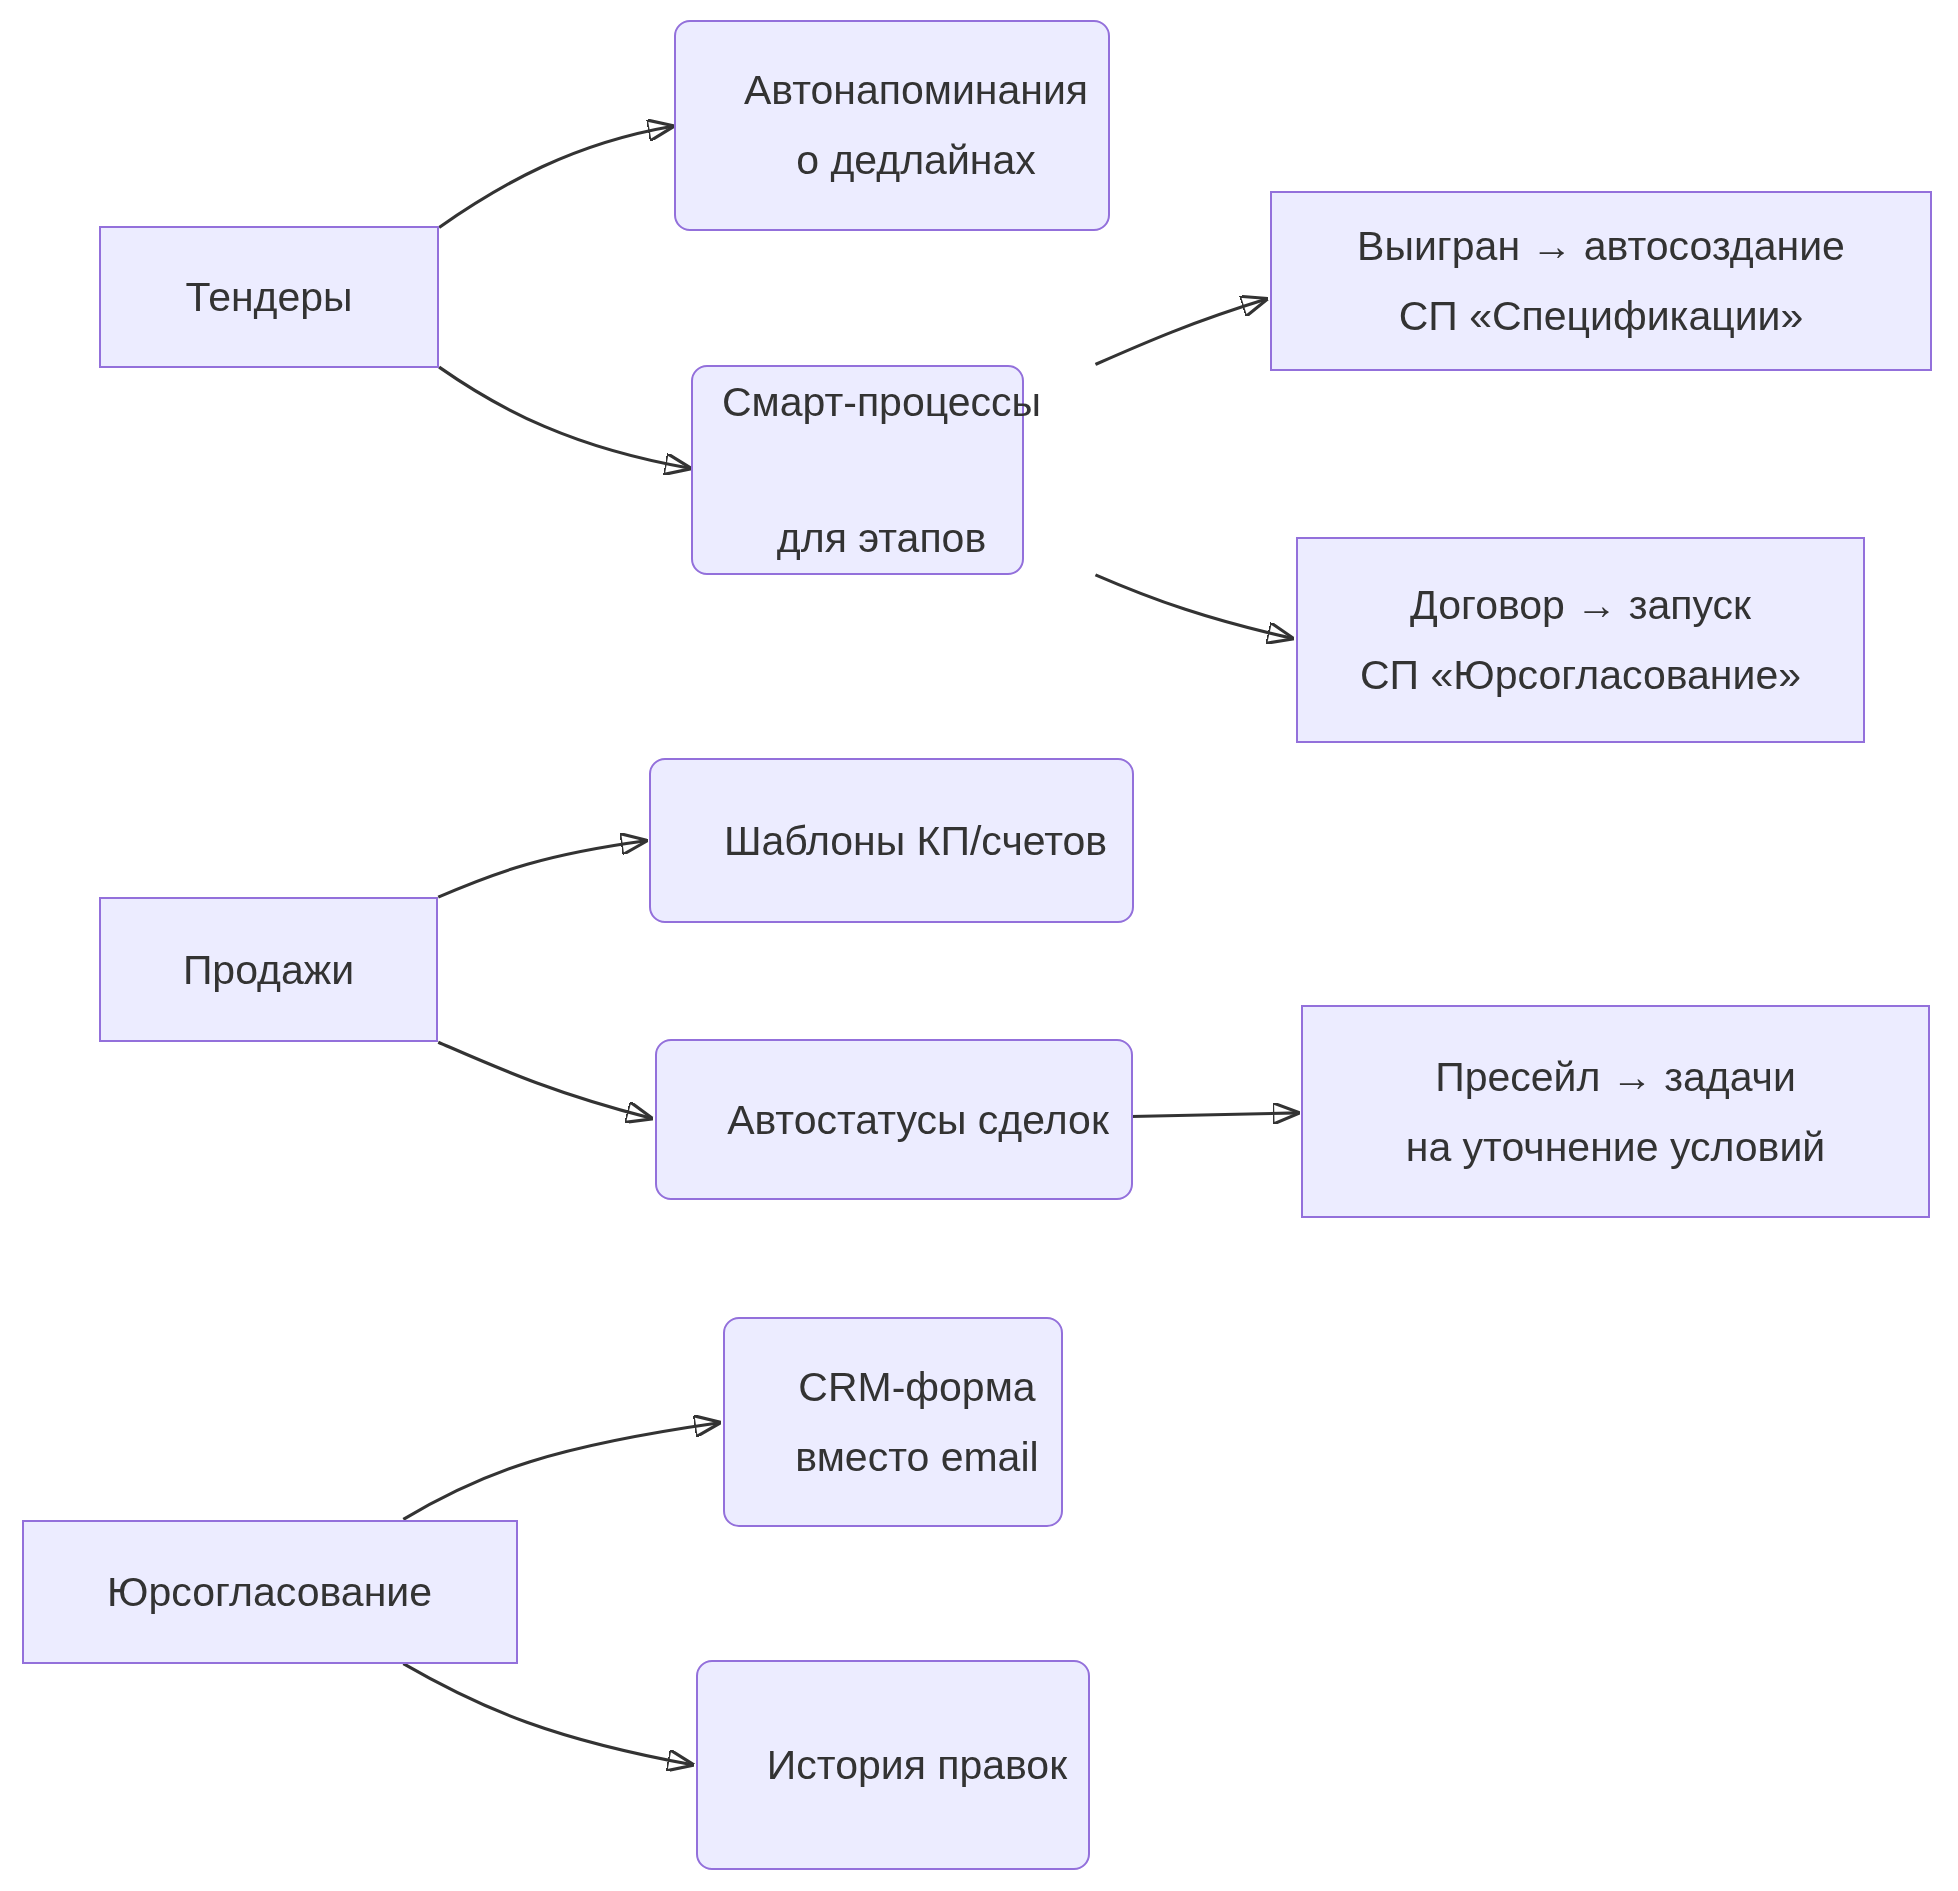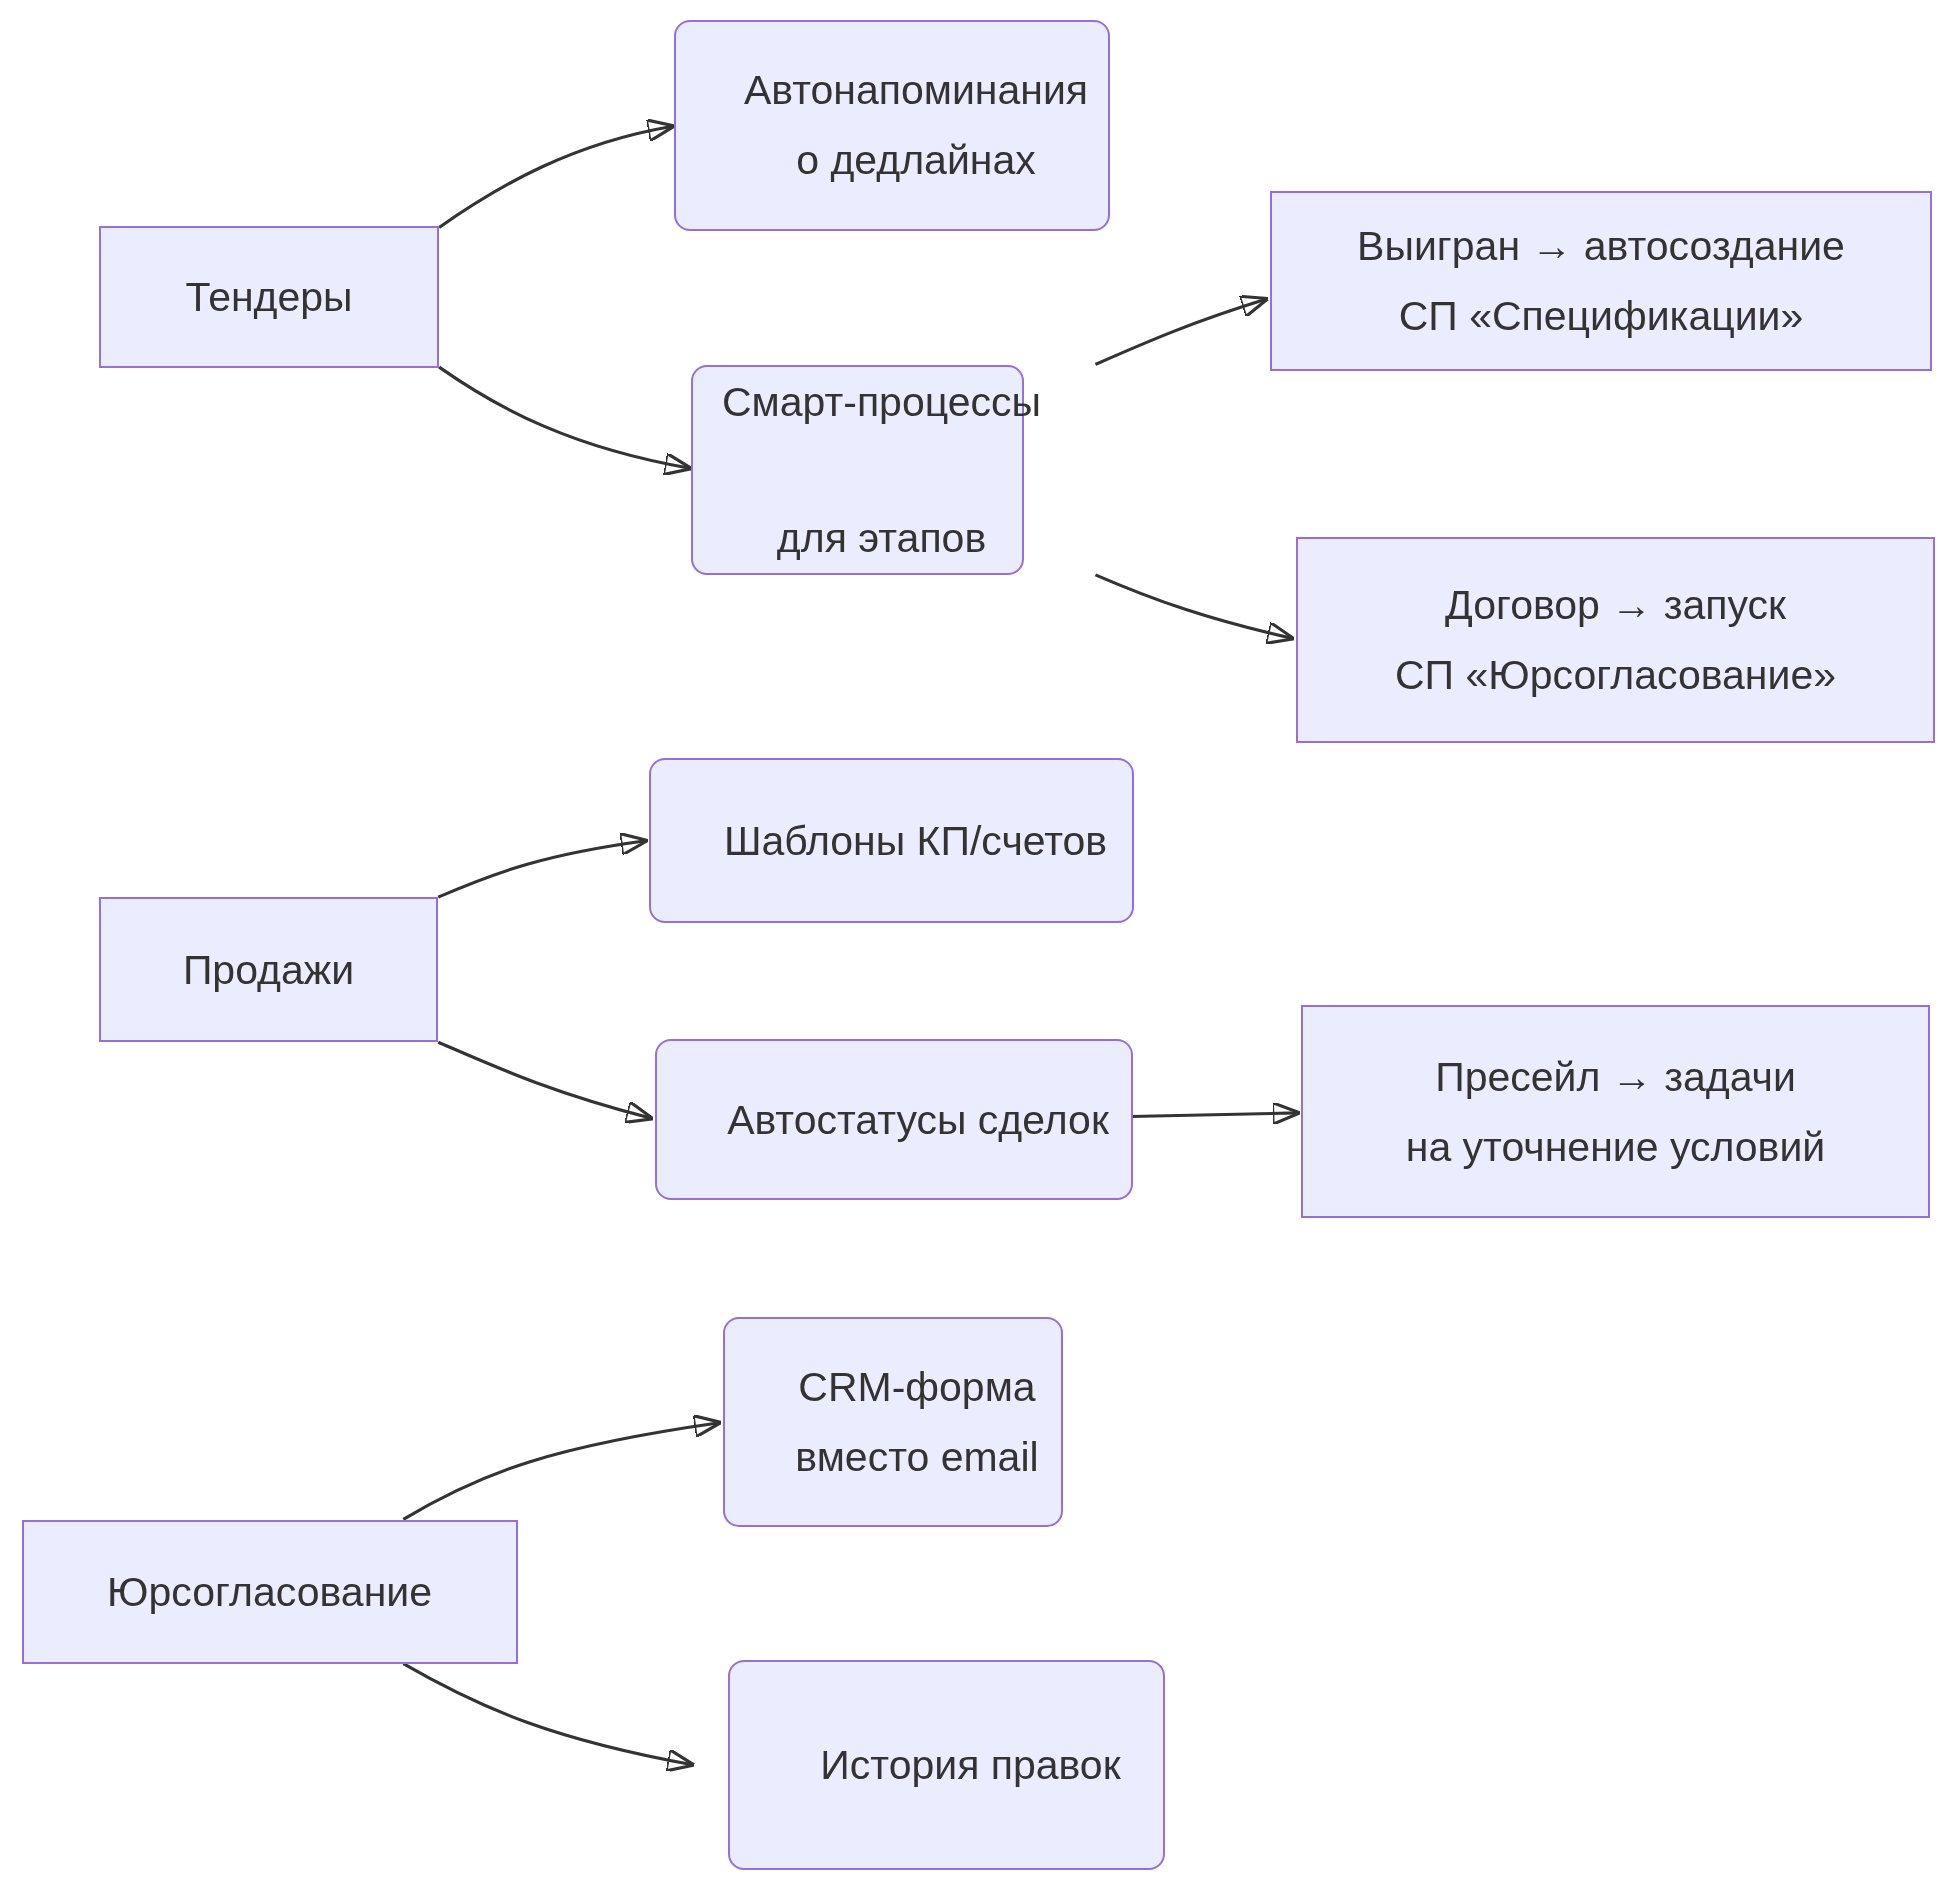--- a/index.html
+++ b/index.html
@@ -22,28 +22,28 @@
     color:var(--text,#333333);
     font-size:41px;line-height:70px;
   }
   .node.rounded{border-radius:16px;padding-left:48px;}
   .line{white-space:nowrap;}
   
   #n-tenders       {left:99px; top:226px;  width:340px; height:142px;}
   #n-reminders     {left:674px; top:19.7px;   width:436px; height:211px;}
   #n-smart         {left:691px; top:365px;  width:333px; height:210px;justify-content:space-between;}
   #n-won           {left:1270px;top:191px;  width:662px; height:180px;}
-  #n-contract      {left:1296px;top:537px;  width:639px; height:206px;}
+  #n-contract      {left:1296px;top:537px;  width:569px; height:206px;}
   #n-templates     {left:649px; top:758px;  width:485px; height:165px;}
   #n-sales         {left:99px; top:897px; width:339px; height:145px;text-align:right;}
   #n-autostatus    {left:655px; top:1039px; width:478px; height:161px;}
   #n-presale       {left:1301px;top:1005px; width:629px; height:213px;}
   #n-legal         {left:21.5px;  top:1520px; width:496px; height:144px;}
   #n-crm           {left:723px; top:1317px; width:340px; height:210px;justify-content:center;}
-  #n-history       {left:696px; top:1660px; width:437px; height:210px;margin-left:32px;}
+  #n-history       {left:696px; top:1660px; width:394px; height:210px;}
 </style>
 </head>
 <body>
 
 <div class="canvas">
 
   <svg class="edges" viewBox="0 0 2187 2112" xmlns="http://www.w3.org/2000/svg">
     <defs>
       <marker id="arrow" viewBox="0 0 30 24" markerUnits="userSpaceOnUse" markerWidth="30" markerHeight="24" refX="28" refY="12" orient="auto">
         <path d="M0,0 L30,12 L0,24 Z" fill="#333333" stroke="none"></path>

